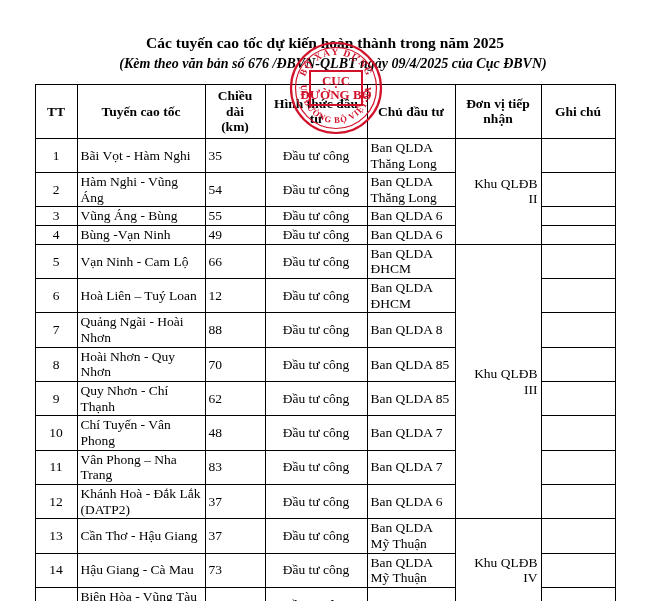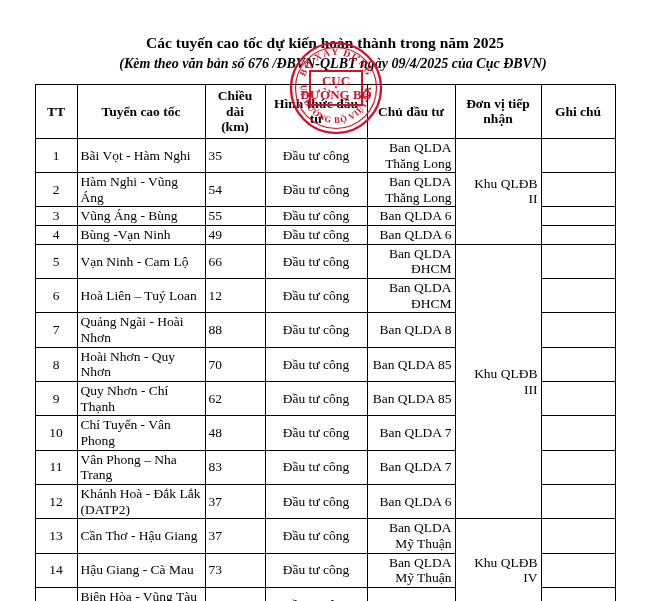--- a/index.html
+++ b/index.html
@@ -76,21 +76,21 @@
   col.c-len    { width: 60px; }
   col.c-form   { width: 102px; }
   col.c-inv    { width: 88px; }
   col.c-recv   { width: 86px; }
   col.c-note   { width: 74px; }
 
   td.tt    { text-align: center; }
   td.route { text-align: left; padding-left: 5px; }
   td.len   { text-align: left; }
   td.form  { text-align: center; margin-top: 48px; }
-  td.inv   { text-align: right; }
+  td.inv   { text-align: left; }
   td.recv  { text-align: right; }
   td.note  { text-align: center; }
 </style>
 </head>
 <body>
 
 <div class="page">
 
   <div class="doc-title">Các tuyến cao tốc dự kiến hoàn thành trong năm 2025</div>
   <div class="doc-subtitle">(Kèm theo văn bản số 676 /ĐBVN-QLBT ngày 09/4/2025 của Cục ĐBVN)</div>

